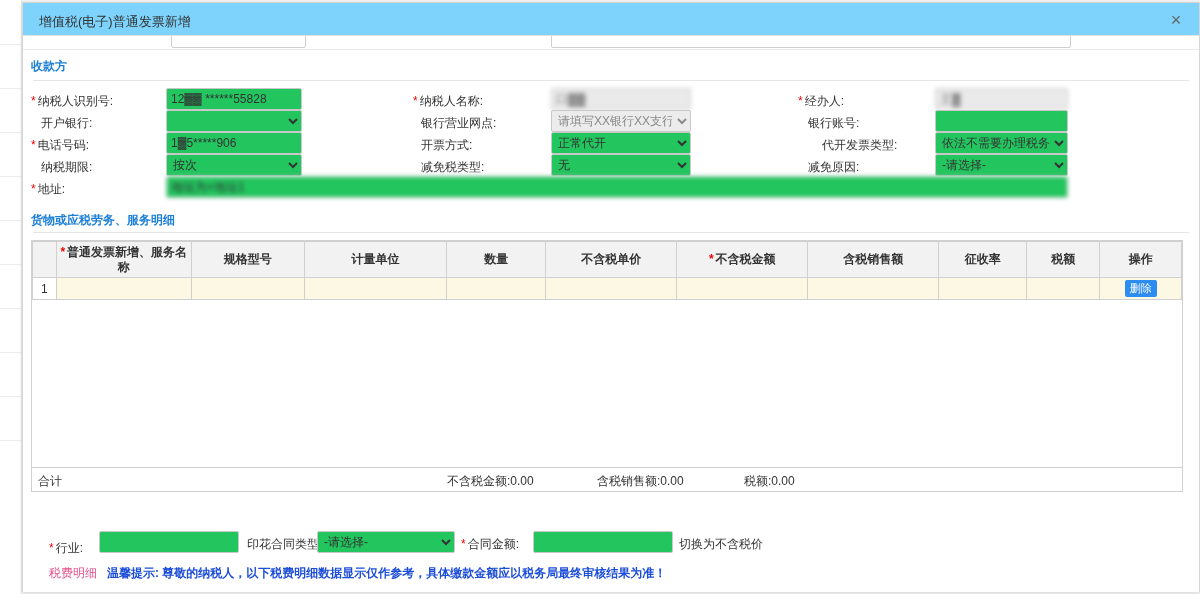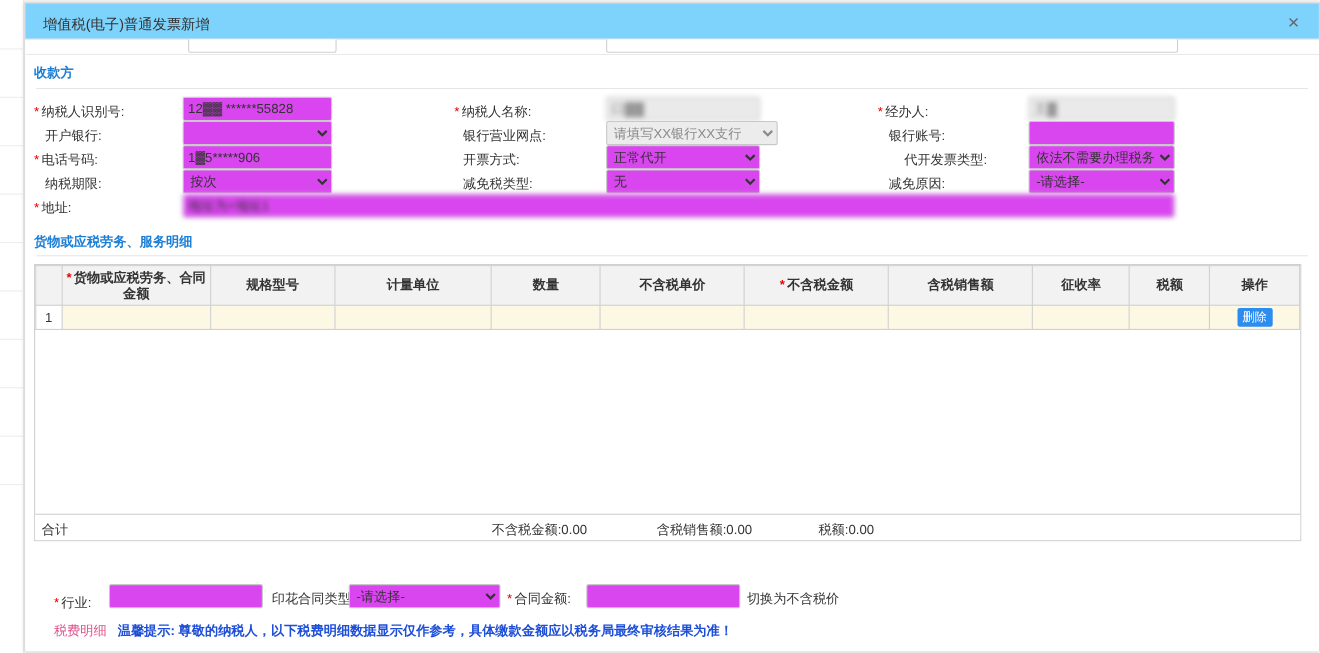--- a/index.html
+++ b/index.html
@@ -103,21 +103,21 @@
   }
   .req { color: #e00; margin-right: 2px; }
 
   input.f, select.f {
     position: absolute;
     height: 22px;
     font-size: 12px;
     font-family: "Liberation Sans", sans-serif;
     border: 1px solid #c8c8c8;
     border-radius: 2px;
-    background: #d946ef;
+    background: #22c55e;
     color: #333;
     padding: 0 4px;
   }
   select.f { padding: 0 2px; }
   input.f.readonly, input.f.grey {
     background: #eaeaea;
     color: #777;
   }
   select.f.grey { background: #ececec; color: #8a8a8a; }
   .blur { filter: blur(2.2px); }
@@ -258,21 +258,21 @@
 
       <div class="lbl" style="left:775px; top:57px;"><span class="req">*</span><span>经办人:</span></div>
       <input class="f readonly blur" style="left: 912px; top: 52px; width: 133px;" value="王▓">
 
       <div class="lbl" style="left:18px; top:79px;">开户银行:</div>
       <select class="f" style="left:143px; top:74px; width:136px;">
         <option></option>
       </select>
 
       <div class="lbl" style="left:398px; top:79px;">银行营业网点:</div>
-      <select class="f grey" style="left:528px; top:74px; width:156px;">
+      <select class="f grey" style="left:528px; top:74px; width:140px;">
         <option>请填写XX银行XX支行</option>
       </select>
 
       <div class="lbl" style="left:785px; top:79px;">银行账号:</div>
       <input class="f" style="left: 912px; top: 74px; width: 133px;" value="">
 
       <div class="lbl" style="left:8px; top:101px;"><span class="req">*</span><span>电话号码:</span></div>
       <input class="f" style="left: 143px; top: 96px; width: 136px;" value="1▓5*****906">
 
       <div class="lbl" style="left:398px; top:101px;">开票方式:</div>
@@ -317,21 +317,21 @@
             <col style="width:122px">
             <col style="width:122px">
             <col style="width:122px">
             <col style="width:82px">
             <col style="width:68px">
             <col style="width:76px">
           </colgroup>
           <thead>
             <tr>
               <th></th>
-              <th><span class="req">*</span><span>货物或应税劳务、合同金额</span></th>
+              <th><span class="req">*</span><span>普通发票新增、服务名称</span></th>
               <th>规格型号</th>
               <th>计量单位</th>
               <th>数量</th>
               <th>不含税单价</th>
               <th><span class="req">*</span><span>不含税金额</span></th>
               <th>含税销售额</th>
               <th>征收率</th>
               <th>税额</th>
               <th>操作</th>
             </tr>

